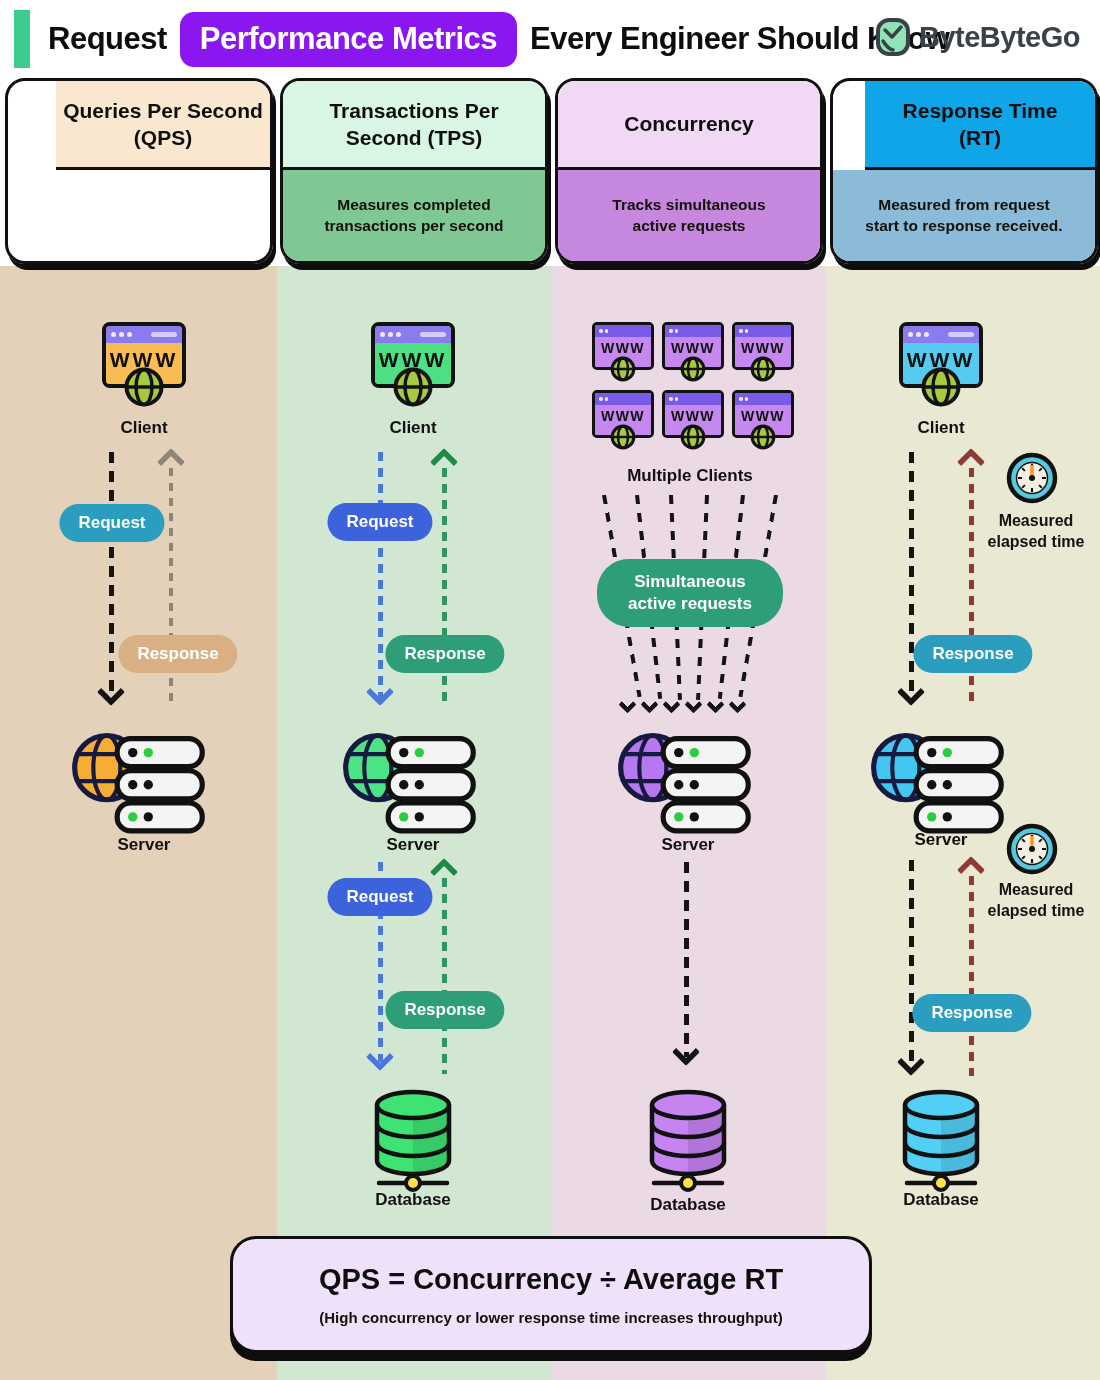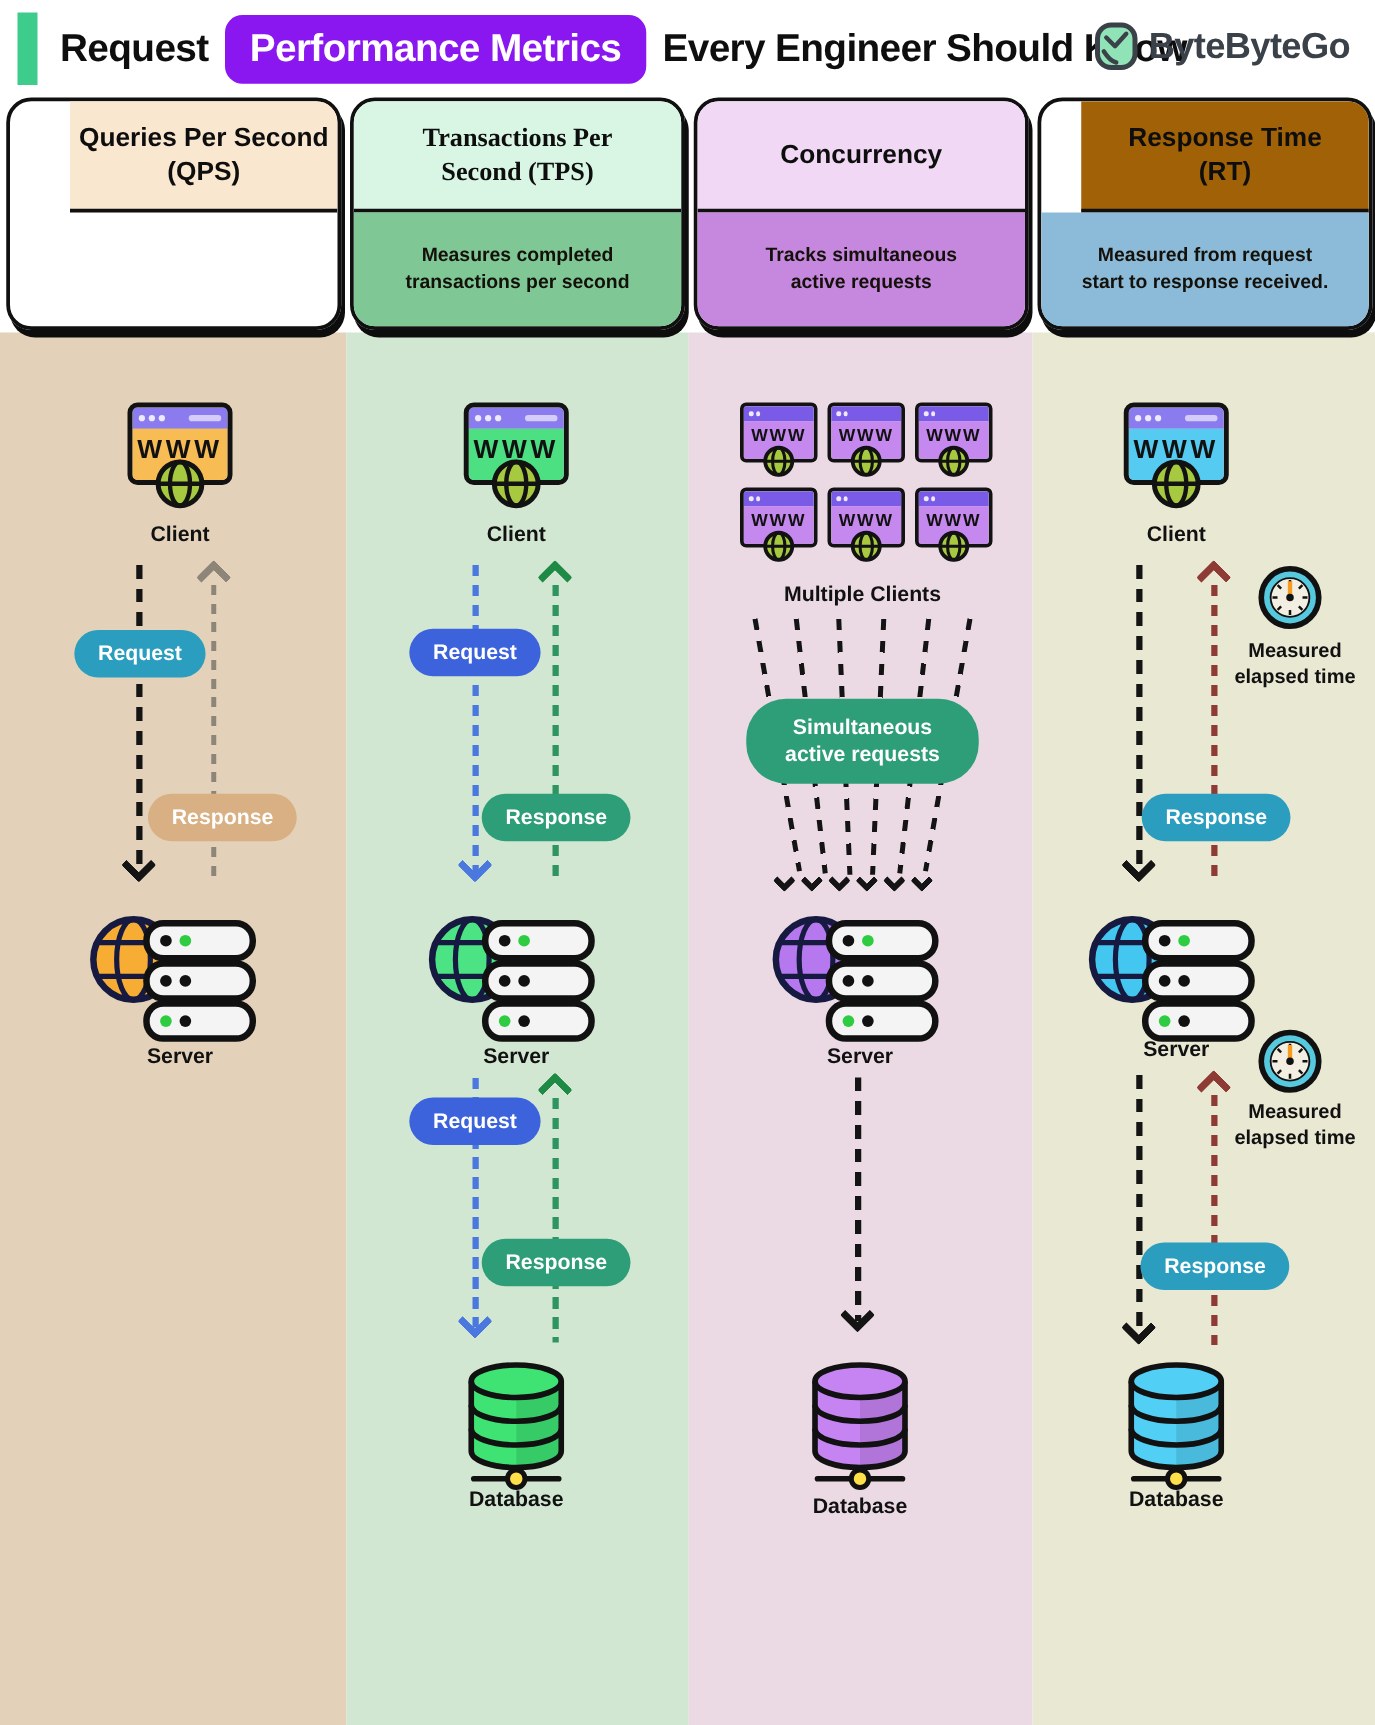--- a/index.html
+++ b/index.html
@@ -16,23 +16,23 @@
 
   
   .card { position:absolute; top:78px; width:268px; height:186px; border:3px solid #101010; border-radius:20px;
           box-shadow:3px 6px 0 #0D0D0D; display:flex; flex-direction:column; overflow:hidden; }
   .card-top { flex:0 0 89px; border-bottom:3px solid #101010; display:flex; flex-direction:column;
               align-items:center; justify-content:center; text-align:center; font-weight:800; font-size:21px;
               color:#0E0E0E; line-height:1.3; }
   .card-bottom { flex:1; display:flex; flex-direction:column; align-items:center; justify-content:center;
                  text-align:center; font-weight:700; font-size:15.5px; color:#14100A; line-height:1.35; }
   .card-qps    { left:5px;padding-left:48px; }   .card-qps .card-top{background:#FAE7CF;} .card-qps .card-bottom{background:#DFB876;}
-  .card-tps    { left:280px; } .card-tps .card-top{background:#D9F6E4;font-family:Liberation Serif, serif;} .card-tps .card-bottom{background:#7FC795;}
+  .card-tps    { left:280px; } .card-tps .card-top{background:#D9F6E4;} .card-tps .card-bottom{background:#7FC795;}
   .card-conc   { left:555px; } .card-conc .card-top{background:#F1D9F6;} .card-conc .card-bottom{background:#C687DE;}
-  .card-rt     { left:830px; } .card-rt .card-top{background:#a16207;margin-left:32px;} .card-rt .card-bottom{background:#8CBBD9;}
+  .card-rt     { left:830px; } .card-rt .card-top{background:#0ea5e9;margin-left:32px;} .card-rt .card-bottom{background:#8CBBD9;}
 
   
   .band { position:absolute; top:266px; bottom:0; }
   .band-qps  { left:0;     width:277px; background:#E3D2B9; }
   .band-tps  { left:277px; width:274px; background:#D2E7D2; }
   .band-conc { left:551px; width:275px; background:#EBDAE3; }
   .band-rt   { left:826px; width:274px; background:#E9E8D2; }
 
   
   .vline { position:absolute; width:5px; }
@@ -524,14 +524,18 @@
       <ellipse cx="48" cy="20" rx="36" ry="13" fill="#52CFF5" stroke="#111" stroke-width="4.5"></ellipse>
       <path d="M12 39 a36 13 0 0 0 72 0" fill="none" stroke="#111" stroke-width="4.5"></path>
       <path d="M12 58 a36 13 0 0 0 72 0" fill="none" stroke="#111" stroke-width="4.5"></path>
       <path d="M48 89 v7" stroke="#111" stroke-width="4.5"></path>
       <path d="M14 98 H82" stroke="#111" stroke-width="4.5" stroke-linecap="round"></path>
       <circle cx="48" cy="98" r="7" fill="#FFE04A" stroke="#111" stroke-width="4"></circle>
     </svg>
   </div>
   <div class="lbl" style="left:941px; top:1200px;">Database</div>
 
+  <div class="formula">
+    <div class="formula-main">QPS = Concurrency ÷ Average RT</div>
+    <div class="formula-sub">(High concurrency or lower response time increases throughput)</div>
+  </div>
 
 </div>
 
 </body></html>

